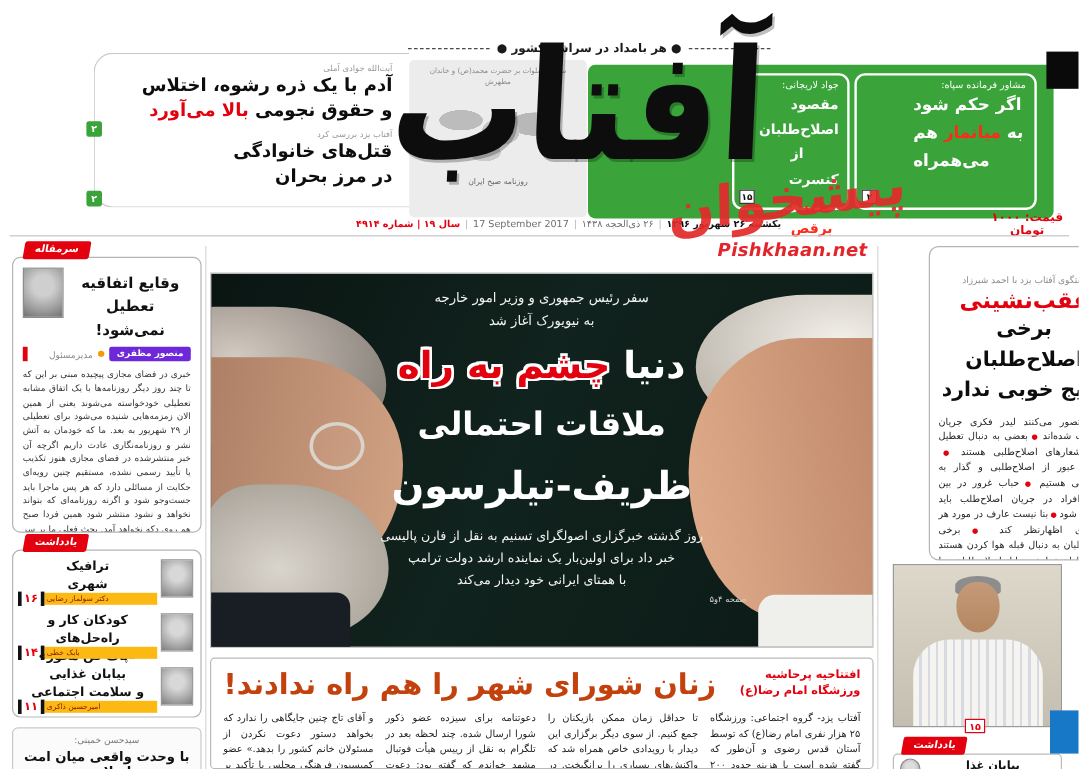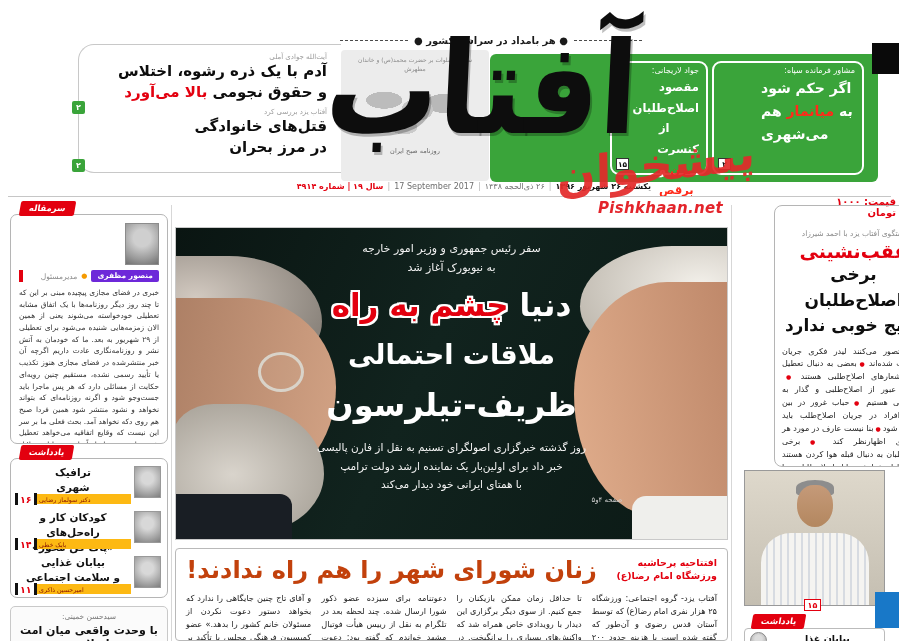--- a/index.html
+++ b/index.html
@@ -56,21 +56,21 @@
     transform:scaleY(1.14) skewX(-3deg); text-shadow:2px 2px 0 rgba(0,0,0,.25); }
 
   .blackbox { left:872px; top:43px; width:27px; height:31px; background:#0a0a0a; }
 
   .datestrip { left:333px; top:179px; width:318px; height:14px; display:flex; direction:rtl;
     align-items:center; gap:4px; font-size:8px; white-space:nowrap; }
   .ds-sep { color:#b5b5b5; }
   .ds-fa { font-weight:bold; color:#111; }
   .ds-g { color:#6e6e6e; }
   .ds-issue { color:#e3000f; font-weight:bold; }
-  .price { left:816px; top:176px; width:80px; font-size:10px; font-weight:bold; color:#e3000f; text-align:right;margin-top:20px; }
+  .price { left:816px; top:176px; width:80px; font-size:10px; font-weight:bold; color:#e3000f; text-align:center; }
 
   .wm-script { left:556px; top:138px; z-index:30; font-size:46px; font-weight:bold; color:#e32a2a;
     transform:rotate(-7deg) skewX(-6deg); opacity:.92; }
   .wm-url { left:598px; top:199px; z-index:30; font-size:15px; font-weight:bold; font-style:italic;
     color:#e3242b; direction:ltr; letter-spacing:.3px; }
 
   
   .lead { left:175px; top:227px; width:553px; height:313px; border:1px solid #c9c9c9;
     background:linear-gradient(115deg,#0a1512 0%,#11231e 45%,#0b1915 100%); overflow:hidden; }
   .lead-text { position:relative; z-index:3; width:62%; margin:0 auto; text-align:center; padding-top:12px; }
@@ -204,21 +204,21 @@
     <div class="mapblob"></div>
     <div class="subtitle">روزنامه صبح ایران</div>
   </div>
 
   <div class="abs banner">
     <div class="bcol bcol-sepah">
       <div class="bkicker">مشاور فرمانده سپاه:</div>
       <div class="bline">
         <span>اگر حکم شود</span><br>
         <span>به </span><span class="red">میانمار</span><span> هم</span><br>
-        <span>می‌شهری</span>
+        <span>می‌همراه</span>
       </div>
       <div class="bbadge">۲</div>
     </div>
     <div class="bcol bcol-larijani">
       <div class="bkicker">جواد لاریجانی:</div>
       <div class="bline">
         <span>مقصود اصلاح‌طلبان</span><br>
         <span>از کنسرت</span><br>
         <span class="red">بزن</span><span> و </span><span class="red">برقص</span><span> است</span>
       </div>
@@ -288,20 +288,24 @@
       <div class="city-col">آفتاب یزد- گروه اجتماعی: ورزشگاه ۲۵ هزار نفری امام رضا(ع) که توسط آستان قدس رضوی و آن‌طور که گفته شده است با هزینه حدود ۲۰۰ میلیارد تومان ساخته شده، روز گذشته افتتاح شد که</div>
       <div class="city-col">تا حداقل زمان ممکن بازیکنان را جمع کنیم. از سوی دیگر برگزاری این دیدار با رویدادی خاص همراه شد که واکنش‌های بسیاری را برانگیخت. در واقع خبر رسید که زنان و</div>
       <div class="city-col">دعوتنامه برای سیزده عضو ذکور شورا ارسال شده. چند لحظه بعد در تلگرام به نقل از رییس هیأت فوتبال مشهد خواندم که گفته بود: دعوت نکردن بانوان به ورزشگاه</div>
       <div class="city-col">و آقای تاج چنین جایگاهی را ندارد که بخواهد دستور دعوت نکردن از مسئولان خانم کشور را بدهد.» عضو کمیسیون فرهنگی مجلس با تأکید بر اینکه تجربه نشان داده که</div>
     </div>
   </div>
 
   <div class="redtab" style="left:20px; top:201px;">سرمقاله</div>
   <div class="abs edit-box">
     <div class="edit-titlerow">
+      <div class="edit-titles">
+        <span>وقایع اتفاقیه</span><br>
+        <span>تعطیل نمی‌شود!</span>
+      </div>
       <div class="edit-photo"></div>
     </div>
     <div class="byline">
       <span class="byname">منصور مظفری</span>
       <span class="bydot">●</span>
       <span class="byrole">مدیرمسئول</span>
       <span class="bybar"></span>
     </div>
     <div class="edit-body">خبری در فضای مجازی پیچیده مبنی بر این که تا چند روز دیگر روزنامه‌ها با یک اتفاق مشابه تعطیلی خودخواسته می‌شوند یعنی از همین الان زمزمه‌هایی شنیده می‌شود برای تعطیلی از ۲۹ شهریور به بعد. ما که خودمان به آتش نشر و روزنامه‌نگاری عادت داریم اگرچه آن خبر منتشرشده در فضای مجازی هنوز تکذیب یا تأیید رسمی نشده، مستقیم چنین رویه‌ای حکایت از مسائلی دارد که هر پس ماجرا باید جست‌وجو شود و اگرنه روزنامه‌ای که بتواند نخواهد و نشود منتشر شود همین فردا صبح هم روی دکه نخواهد آمد. بحث فعلی ما بر سر این نیست که وقایع اتفاقیه می‌خواهد تعطیل شود یا نه و اساساً این تعطیلی دلایل روزنامه‌نگارانه دارد یا سیاسی؛ بحث ما بر سر این است که اگر قرار بر تعطیلی است اولاً شفاف بیان شود که...</div>
 

